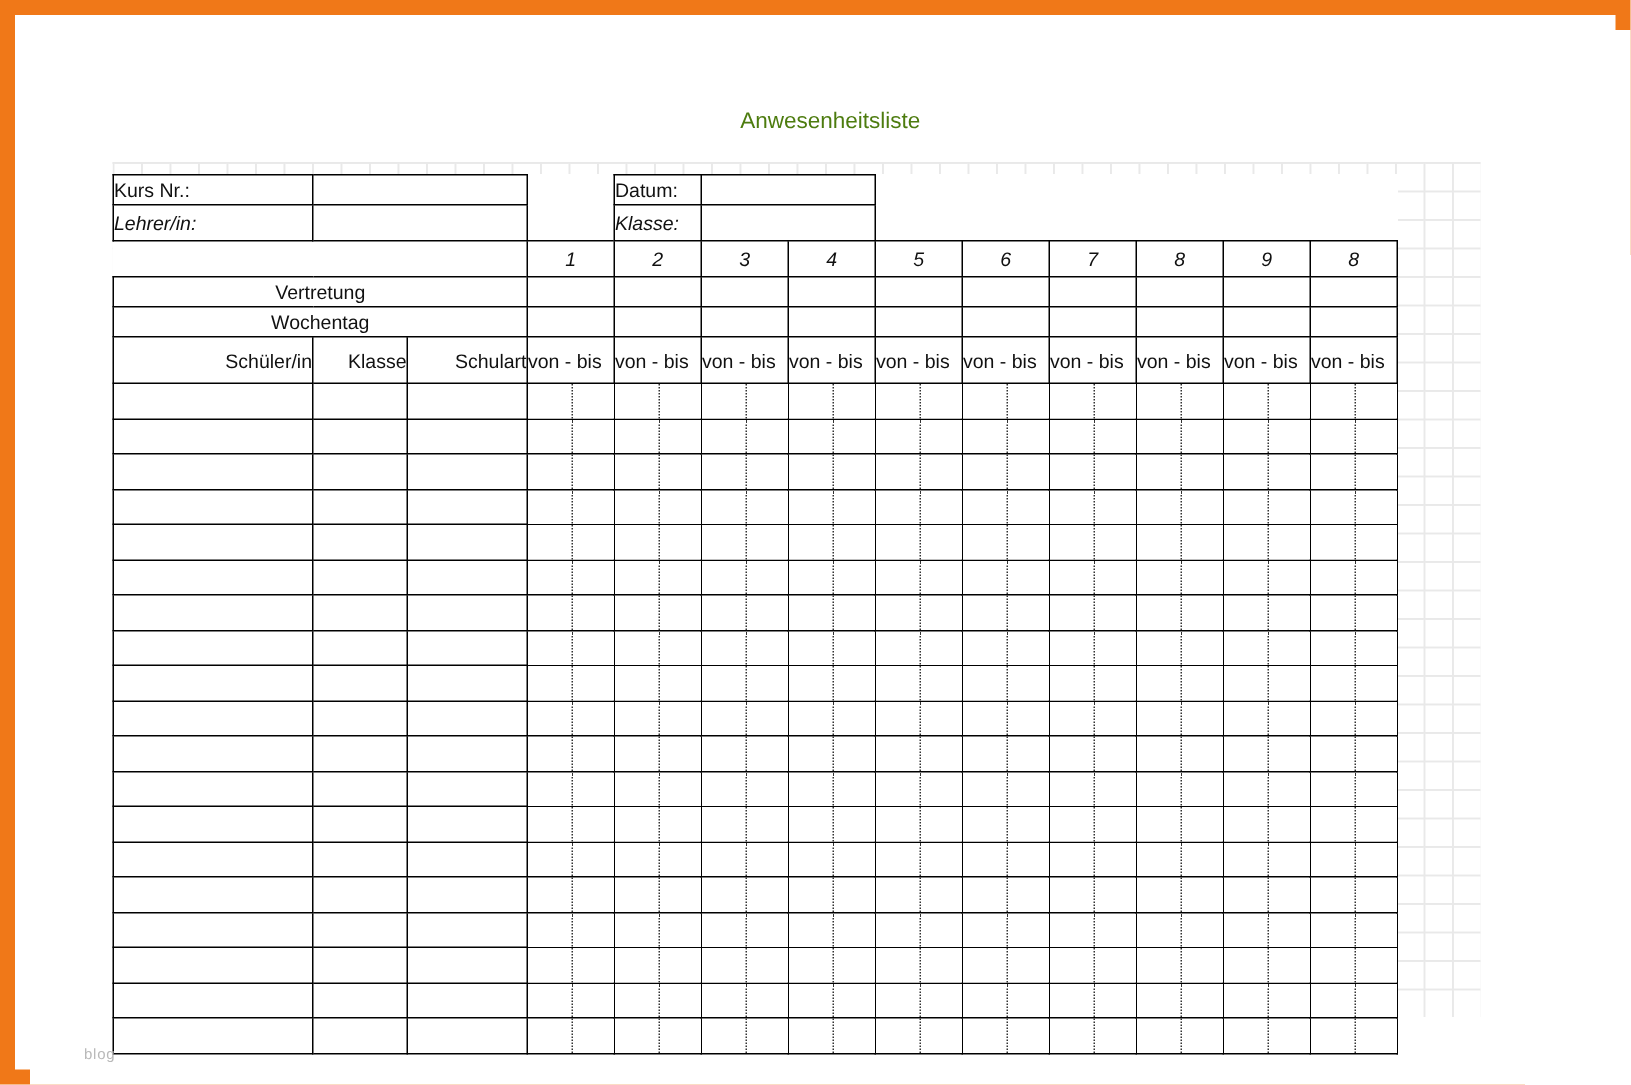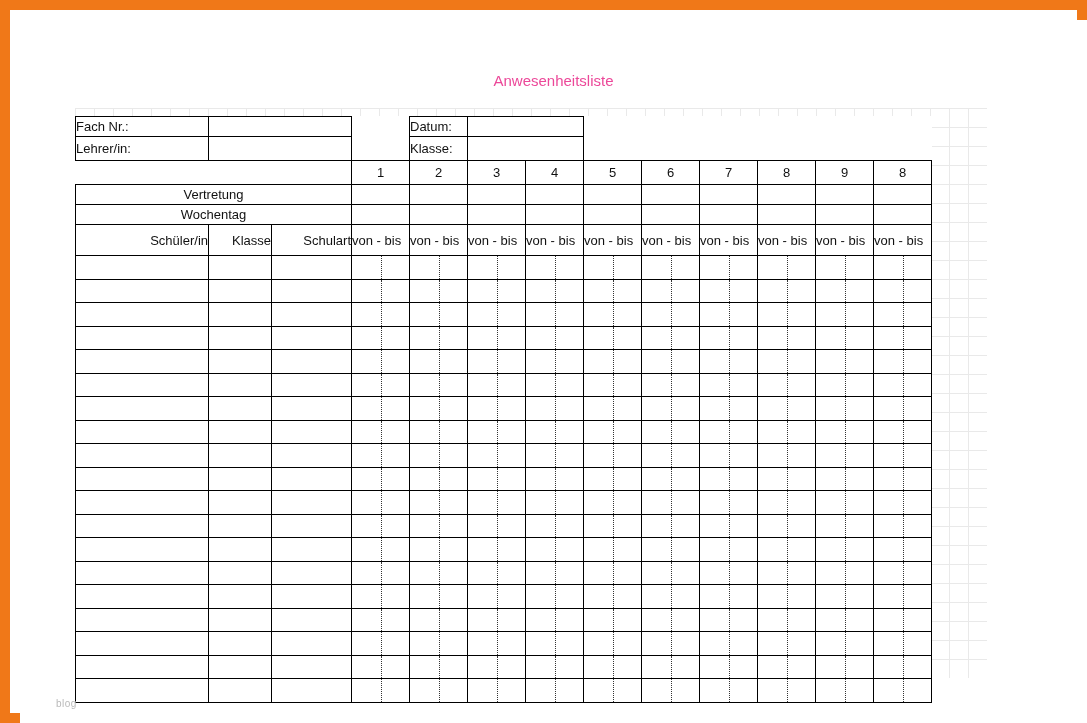--- a/index.html
+++ b/index.html
@@ -29,21 +29,21 @@
     height: 703px;
     background: #ffffff;
     overflow: hidden;
   }
   .doc-title {
     position: absolute;
     left: 0; top: 52px;
     width: 1067px;
     text-align: center;
     font-size: 15px;
-    color: #ec4899;
+    color: #4d7c0f;
   }
   
   .grid-bg {
     position: absolute;
     left: 55px;
     top: 88px;
     width: 912px;
     height: 570px;
     background-image:
       linear-gradient(to right, #e6e6e6 1px, transparent 1px),
@@ -103,21 +103,21 @@
     position: relative;
   }
   .splitcell::after {
     content: "";
     position: absolute;
     left: 50%;
     top: 0;
     bottom: 0;
     border-left: 1px dotted #333;
   }
-  .row-tall td { height: 23px; }
+  .row-tall td { height: 23px; font-style: italic; }
   .fill-row td { height: 22.5px; }
   .blog-tag {
     position: absolute;
     left: 36px;
     bottom: 14px;
     font-size: 10px;
     color: #b9b9b9;
     letter-spacing: .5px;
   }
 </style>
@@ -143,21 +143,21 @@
         <col style="width:58px">
         <col style="width:58px">
         <col style="width:58px">
         <col style="width:58px">
         <col style="width:58px">
         <col style="width:58px">
       </colgroup>
 
       <tbody>
           <tr>
-        <td class="lbl">Fach Nr.:</td>
+        <td class="lbl">Kurs Nr.:</td>
         <td colspan="2"></td>
         <td class="nb"></td>
         <td class="lbl" colspan="1">Datum:</td>
         <td colspan="2"></td>
         <td class="nb"></td>
         <td class="nb"></td>
         <td class="nb"></td>
         <td class="nb"></td>
         <td class="nb"></td>
         <td class="nb"></td>

